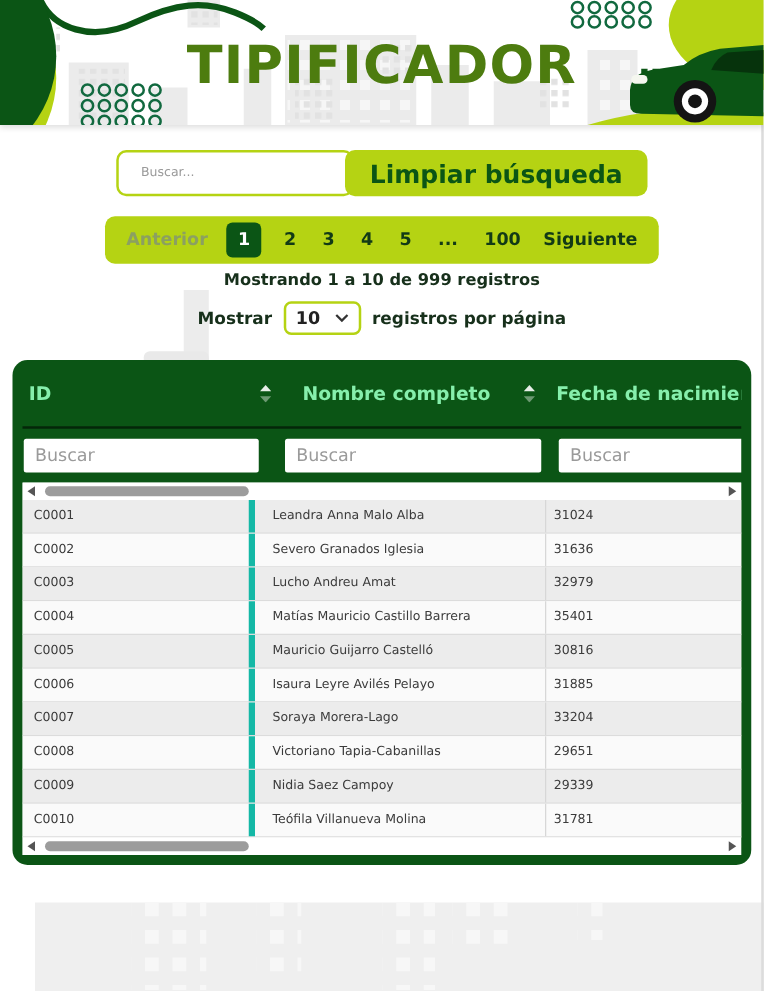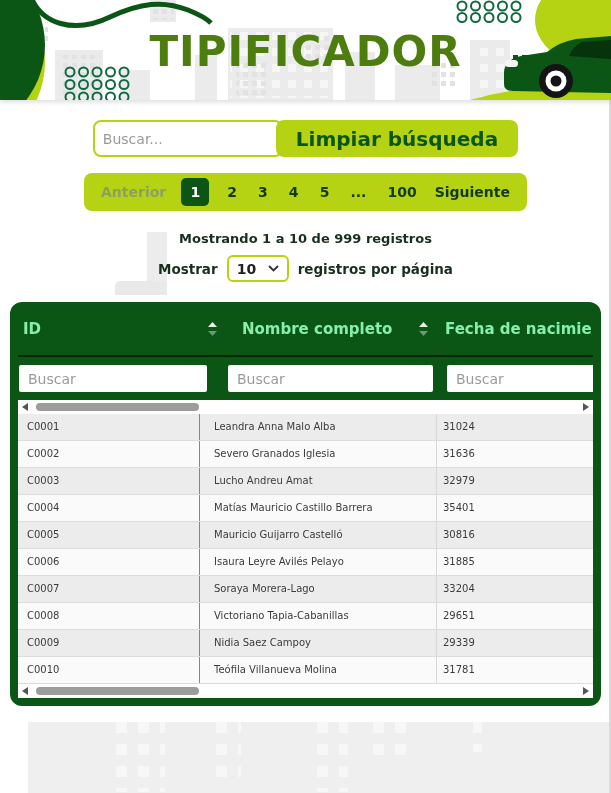--- a/index.html
+++ b/index.html
@@ -15,35 +15,35 @@
   
   .banner { position:relative; width:611px; height:100px; background:#fff; overflow:hidden;
     box-shadow:0 2px 5px rgba(0,0,0,.14); z-index:2; }
   .banner svg { position:absolute; left:0; top:0; }
   .title { position:absolute; left:50%; top:27px; transform:translateX(-50%);
     font-size:42px; font-weight:800; letter-spacing:1px; color:#4d7c0f; white-space:nowrap; }
   
   main { position:relative; z-index:1; }
   .search-row { display:flex; justify-content:center; margin-top:20px; }
   .search-input { width:190px; height:37px; border:2px solid #b5d313; border-radius:8px;
-    padding:0 8px; font-size:14px; color:#a16207; outline:none; font-family:inherit; }
+    padding:0 18px; font-size:10px; color:#a16207; outline:none; font-family:inherit; }
   .search-input::placeholder { color:#9a9a9a; }
   .clear-btn { height:37px; margin-left:-7px; padding:0 20px; background:#b5d313; border:none;
     border-radius:8px; color:#0b5515; font-weight:700; font-size:20px; cursor:pointer;
     font-family:inherit; position:relative; z-index:1; }
   .pagination { width:443px; height:38px; margin:16px auto 0; background:#b5d313; border-radius:8px;
     display:flex; align-items:center; justify-content:space-between; padding:0 17px;
     font-size:14px; font-weight:700; color:#123a16; }
   .pagination .pages { display:contents; }
   .page { cursor:pointer; padding:2px 3px; }
   .page.active { background:#0b5515; color:#fff; border-radius:5px; width:28px; height:28px;
     display:flex; align-items:center; justify-content:center; padding:0; }
   .prev { color:#8ba061; cursor:default; }
   .next { cursor:pointer; }
-  .summary { text-align:center; margin-top:20px; font-size:13px; font-weight:700; color:#17301b; }
+  .summary { text-align:center; margin-top:6px; font-size:13px; font-weight:700; color:#17301b; }
   .pagesize-row { display:flex; align-items:center; justify-content:center; margin-top:9px;
     font-size:13.5px; font-weight:700; color:#17301b; }
   .select-box { width:62px; height:27px; border:2px solid #b5d313; border-radius:6px; background:#fff;
     margin:0 9px; display:flex; align-items:center; justify-content:space-between;
     padding:0 8px; cursor:pointer; color:#222; font-size:14px; }
   
   .card { width:591px; margin:20px 0 0 10px; background:#0b5515; border-radius:12px; padding:0 8px 8px; }
   .clip { width:575px; overflow:hidden; position:relative; }
   .wide { width:1100px; }
   .thead { display:grid; grid-template-columns:205px 219px 676px; height:53px; align-items:center; }
@@ -63,21 +63,21 @@
   .tbody { background:#fff; }
   .hscroll { height:14px; display:flex; align-items:center; background:#fff; }
   .arrL { width:0; height:0; border:4px solid transparent; border-right:6px solid #555; border-left:none; margin-left:4px; cursor:pointer; }
   .arrR { width:0; height:0; border:4px solid transparent; border-left:6px solid #555; border-right:none; margin-left:auto; margin-right:4px; cursor:pointer; }
   .thumb { width:163px; height:8px; background:#9c9c9c; border-radius:4px; margin-left:8px; cursor:pointer; }
   .row { display:grid; grid-template-columns:181px 238px 681px; border-bottom:1px solid #dcdcdc; }
   .row.odd  { background:#ececec; }
   .row.even { background:#fafafa; }
   .cell { font-size:10px; line-height:18px; color:#3b3b3b; padding:4px 8px; }
   .cell.c1 { padding-left:9px; }
-  .cell.c2 { padding-left:14px; border-left:1px solid #14b8a6; border-right:1px solid #d7d7d7; }
+  .cell.c2 { padding-left:14px; border-left:5px solid #14b8a6; border-right:1px solid #d7d7d7; }
   .cell.c3 { padding-left:6px; }
 </style>
 </head>
 <body>
 
 <div class="decor strip"></div>
 <div class="decor blockc"></div>
 <div class="decor band">
   <div class="wins" style="left:77px;top:0;width:60px;height:70px"></div>
   <div class="wins" style="left:177px;top:0;width:36px;height:56px"></div>

